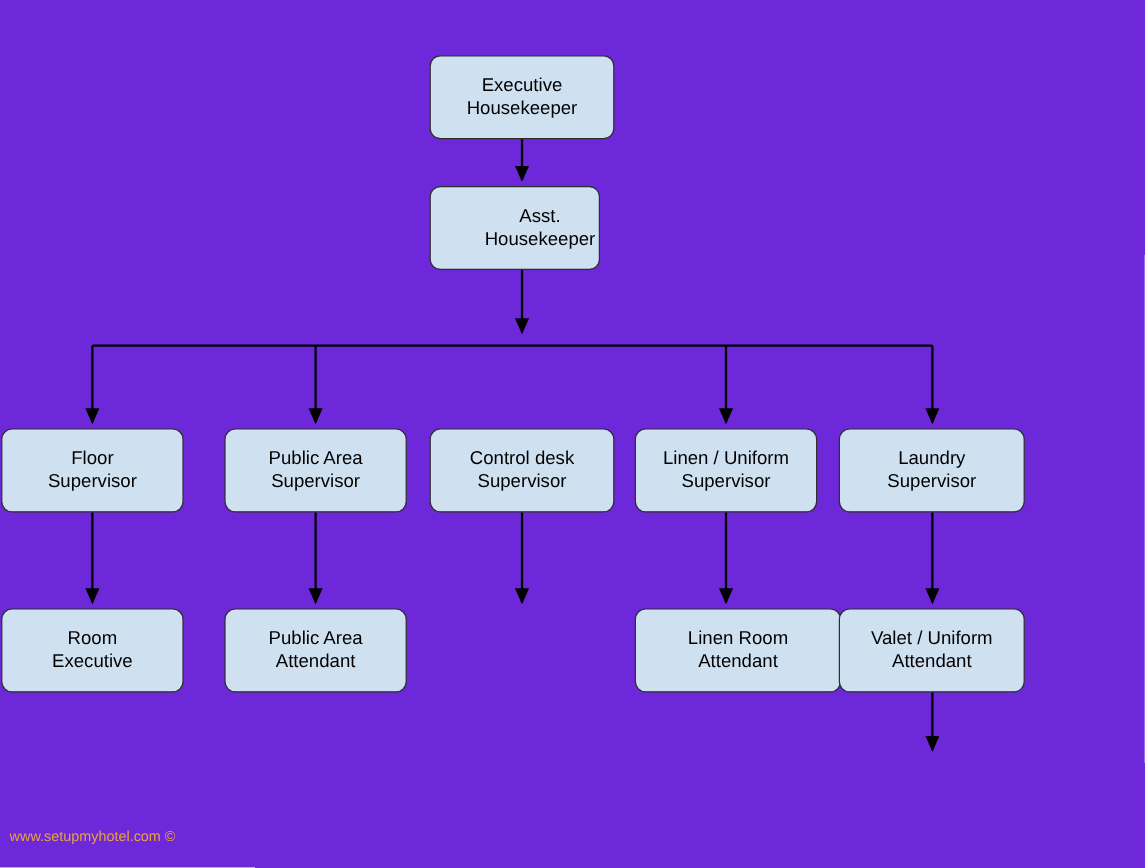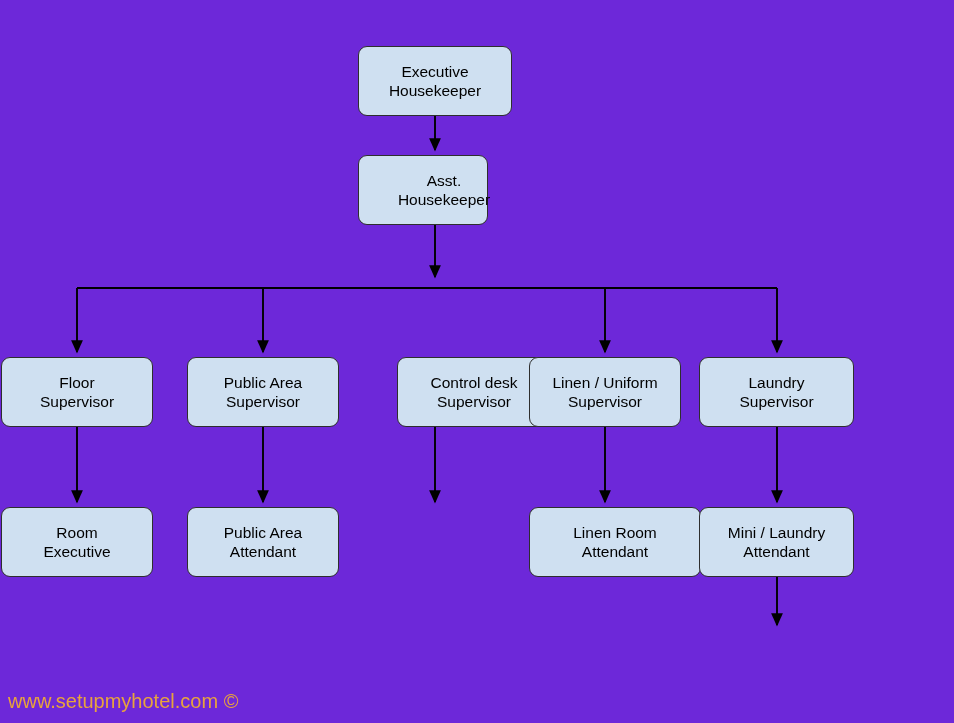--- a/index.html
+++ b/index.html
@@ -38,21 +38,21 @@
     font-size: 15.5px;
     line-height: 19px;
     font-family: "Liberation Sans", sans-serif;
     white-space: pre-line;
   }
   .watermark {
     position: absolute;
     left: 8px;
     top: 690px;
     color: #e8a33d;
-    font-size: 20px;
+    font-size: 12px;
     font-family: "Liberation Sans", sans-serif;
   }
 </style>
 </head>
 <body>
 
 <div id="stage">
 
   <svg id="svg-layer" viewBox="0 0 954 723">
     <defs>
@@ -80,47 +80,47 @@
     </g>
 
     <g stroke="#000000" stroke-width="1.9" fill="none">
       <path d="M77,288 L777,288"></path>
     </g>
   </svg>
 
   <div class="node" style="left:358px; top:46px; width:154px; height:70px;">Executive
 Housekeeper</div>
 
-  <div class="node" style="left:358px; top:155px; width:130px; height:70px;padding-left:42px;">Asst.
+  <div class="node" style="left:358px; top:155px; width:142px; height:70px;padding-left:42px;">Asst.
 Housekeeper</div>
 
   <div class="node" style="left:1px; top:357px; width:152px; height:70px;">Floor
 Supervisor</div>
 
   <div class="node" style="left:187px; top:357px; width:152px; height:70px;">Public Area
 Supervisor</div>
 
-  <div class="node" style="left:358px; top:357px; width:154px; height:70px;margin-left:39px;">Control desk
+  <div class="node" style="left:358px; top:357px; width:154px; height:70px;">Control desk
 Supervisor</div>
 
   <div class="node" style="left:529px; top:357px; width:152px; height:70px;">Linen / Uniform
 Supervisor</div>
 
   <div class="node" style="left:699px; top:357px; width:155px; height:70px;">Laundry
 Supervisor</div>
 
   <div class="node" style="left:1px; top:507px; width:152px; height:70px;">Room
 Executive</div>
 
   <div class="node" style="left:187px; top:507px; width:152px; height:70px;">Public Area
 Attendant</div>
 
 
   <div class="node" style="left:529px; top:507px; width:172px; height:70px;">Linen Room
 Attendant</div>
 
-  <div class="node" style="left:699px; top:507px; width:155px; height:70px;">Mini / Laundry
+  <div class="node" style="left:699px; top:507px; width:155px; height:70px;">Valet / Uniform
 Attendant</div>
 
 
   <div class="watermark">www.setupmyhotel.com ©</div>
 
 </div>
 
 </body></html>

